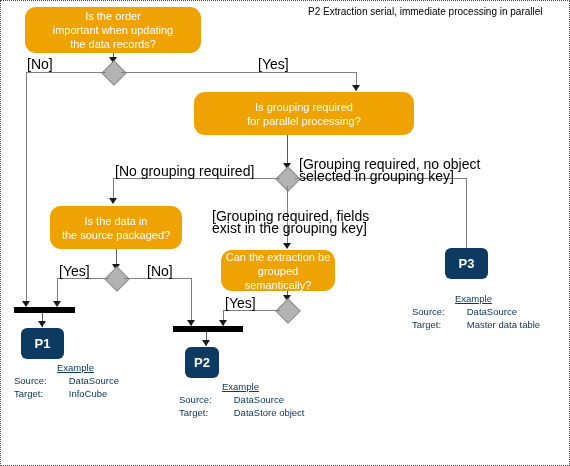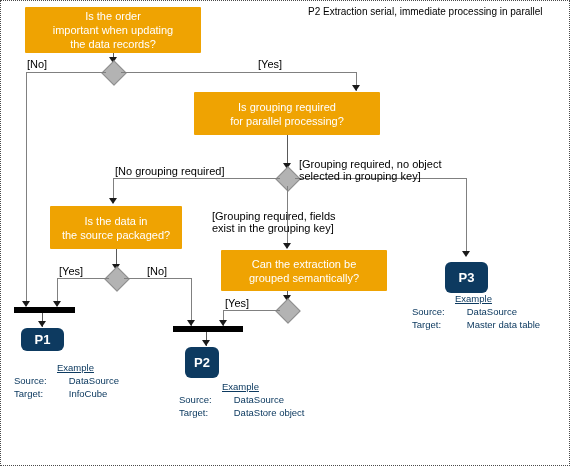--- a/index.html
+++ b/index.html
@@ -16,21 +16,21 @@
     height: 466px;
     background: #ffffff;
     box-sizing: border-box;
     border: 1px dotted #4a4a4a;
     overflow: hidden;
   }
   
   .qbox {
     position: absolute;
     background: #efa302;
-    border-radius: 1px;
+    border-radius: 11px;
     color: #ffffff;
     font-size: 11px;
     line-height: 14px;
     text-align: center;
     display: flex;
     align-items: center;
     justify-content: center;
     box-sizing: border-box;
     padding: 2px 4px;
   }
@@ -71,21 +71,21 @@
   .arrow-down {
     position: absolute;
     width: 0; height: 0;
     border-left: 4px solid transparent;
     border-right: 4px solid transparent;
     border-top: 6px solid #1a1a1a;
   }
   
   .elabel {
     position: absolute;
-    font-size: 11px;
+    font-size: 14px;
     color: #000000;
     line-height: 12px;
     white-space: pre-line;
   }
   
   #legend {
     position: absolute;
     left: 307px;
     top: 4px;
     font-size: 10px;
@@ -133,21 +133,21 @@
   <div class="hline" style="left:25px; top:71px; width:80px;"></div>
   <div class="vline" style="left:25px; top:71px; height:234px;"></div>
   <div class="arrow-down" style="left:21px; top:300px;"></div>
   <div class="elabel" style="left:26px; top:57px;">[No]</div>
 
   <div class="hline" style="left:120px; top:71px; width:235px;"></div>
   <div class="vline" style="left:355px; top:71px; height:19px;"></div>
   <div class="arrow-down" style="left:351px; top:84px;"></div>
   <div class="elabel" style="left:257px; top:57px;">[Yes]</div>
 
-  <div class="qbox" style="left:193px; top:91px; width:186px; height:43px;">
+  <div class="qbox" style="left:193px; top:91px; width:220px; height:43px;">
     <span>Is grouping required
 for parallel processing?</span>
   </div>
 
   <div class="vline dark" style="left:286px; top:134px; height:34px;"></div>
   <div class="arrow-down" style="left:282px; top:162px;"></div>
 
   <div class="diamond" style="left:278px; top:169px;"></div>
 
   <div class="hline" style="left:112px; top:177px; width:167px;"></div>
@@ -179,40 +179,40 @@
   <div class="hline" style="left:56px; top:277px; width:52px;"></div>
   <div class="vline" style="left:56px; top:277px; height:28px;"></div>
   <div class="arrow-down" style="left:52px; top:300px;"></div>
   <div class="elabel" style="left:58px; top:264px;">[Yes]</div>
 
   <div class="hline" style="left:123px; top:277px; width:67px;"></div>
   <div class="vline" style="left:190px; top:277px; height:48px;"></div>
   <div class="arrow-down" style="left:186px; top:319px;"></div>
   <div class="elabel" style="left:146px; top:264px;">[No]</div>
 
-  <div class="qbox" style="left:220px; top:249px; width:166px; height:41px;">
+  <div class="qbox" style="left:220px; top:249px; width:114px; height:41px;">
     <span>Can the extraction be
 grouped semantically?</span>
   </div>
 
   <div class="vline dark" style="left:286px; top:290px; height:10px;"></div>
   <div class="arrow-down" style="left:282px; top:294px;"></div>
 
   <div class="diamond" style="left:278px; top:301px;"></div>
 
   <div class="hline" style="left:222px; top:309px; width:57px;"></div>
   <div class="vline" style="left:222px; top:309px; height:16px;"></div>
   <div class="arrow-down" style="left:218px; top:319px;"></div>
   <div class="elabel" style="left:224px; top:296px;">[Yes]</div>
 
   <div class="joinbar" style="left:13px; top:306px; width:61px;"></div>
   <div class="vline dark" style="left:41px; top:312px; height:14px;"></div>
   <div class="arrow-down" style="left:37px; top:320px;"></div>
 
-  <div class="pbox" style="left:20px; top:327px; width:43px; height:23px;">
+  <div class="pbox" style="left:20px; top:327px; width:43px; height:31px;">
     <span>P1</span>
   </div>
 
   <div class="example" style="left:13px; top:360px;">
     <span class="ex-title">Example</span>
     <table>
       <tbody>
           <tr>
         <td class="k">Source:</td>
         <td class="v">DataSource</td>
@@ -242,21 +242,21 @@
         <td class="v">DataSource</td>
       </tr>
       <tr>
         <td class="k">Target:</td>
         <td class="v">DataStore object</td>
       </tr>
     </tbody>
       </table>
   </div>
 
-  <div class="pbox" style="left:444px; top:261px; width:43px; height:31px;">
+  <div class="pbox" style="left:444px; top:247px; width:43px; height:31px;">
     <span>P3</span>
   </div>
 
   <div class="example" style="left:411px; top:291px;">
     <span class="ex-title">Example</span>
     <table>
       <tbody>
           <tr>
         <td class="k">Source:</td>
         <td class="v">DataSource</td>

